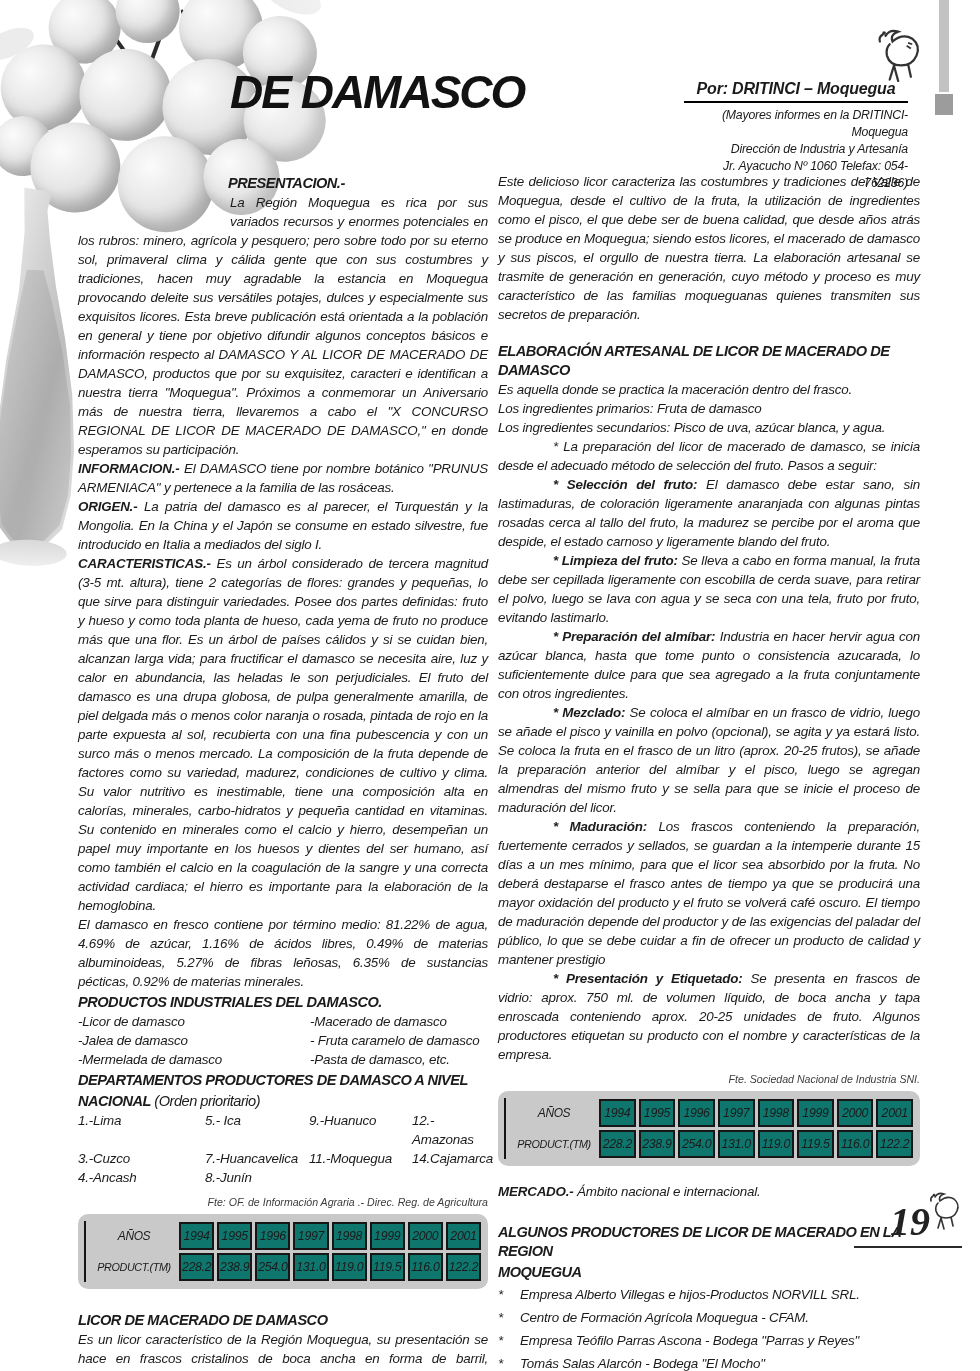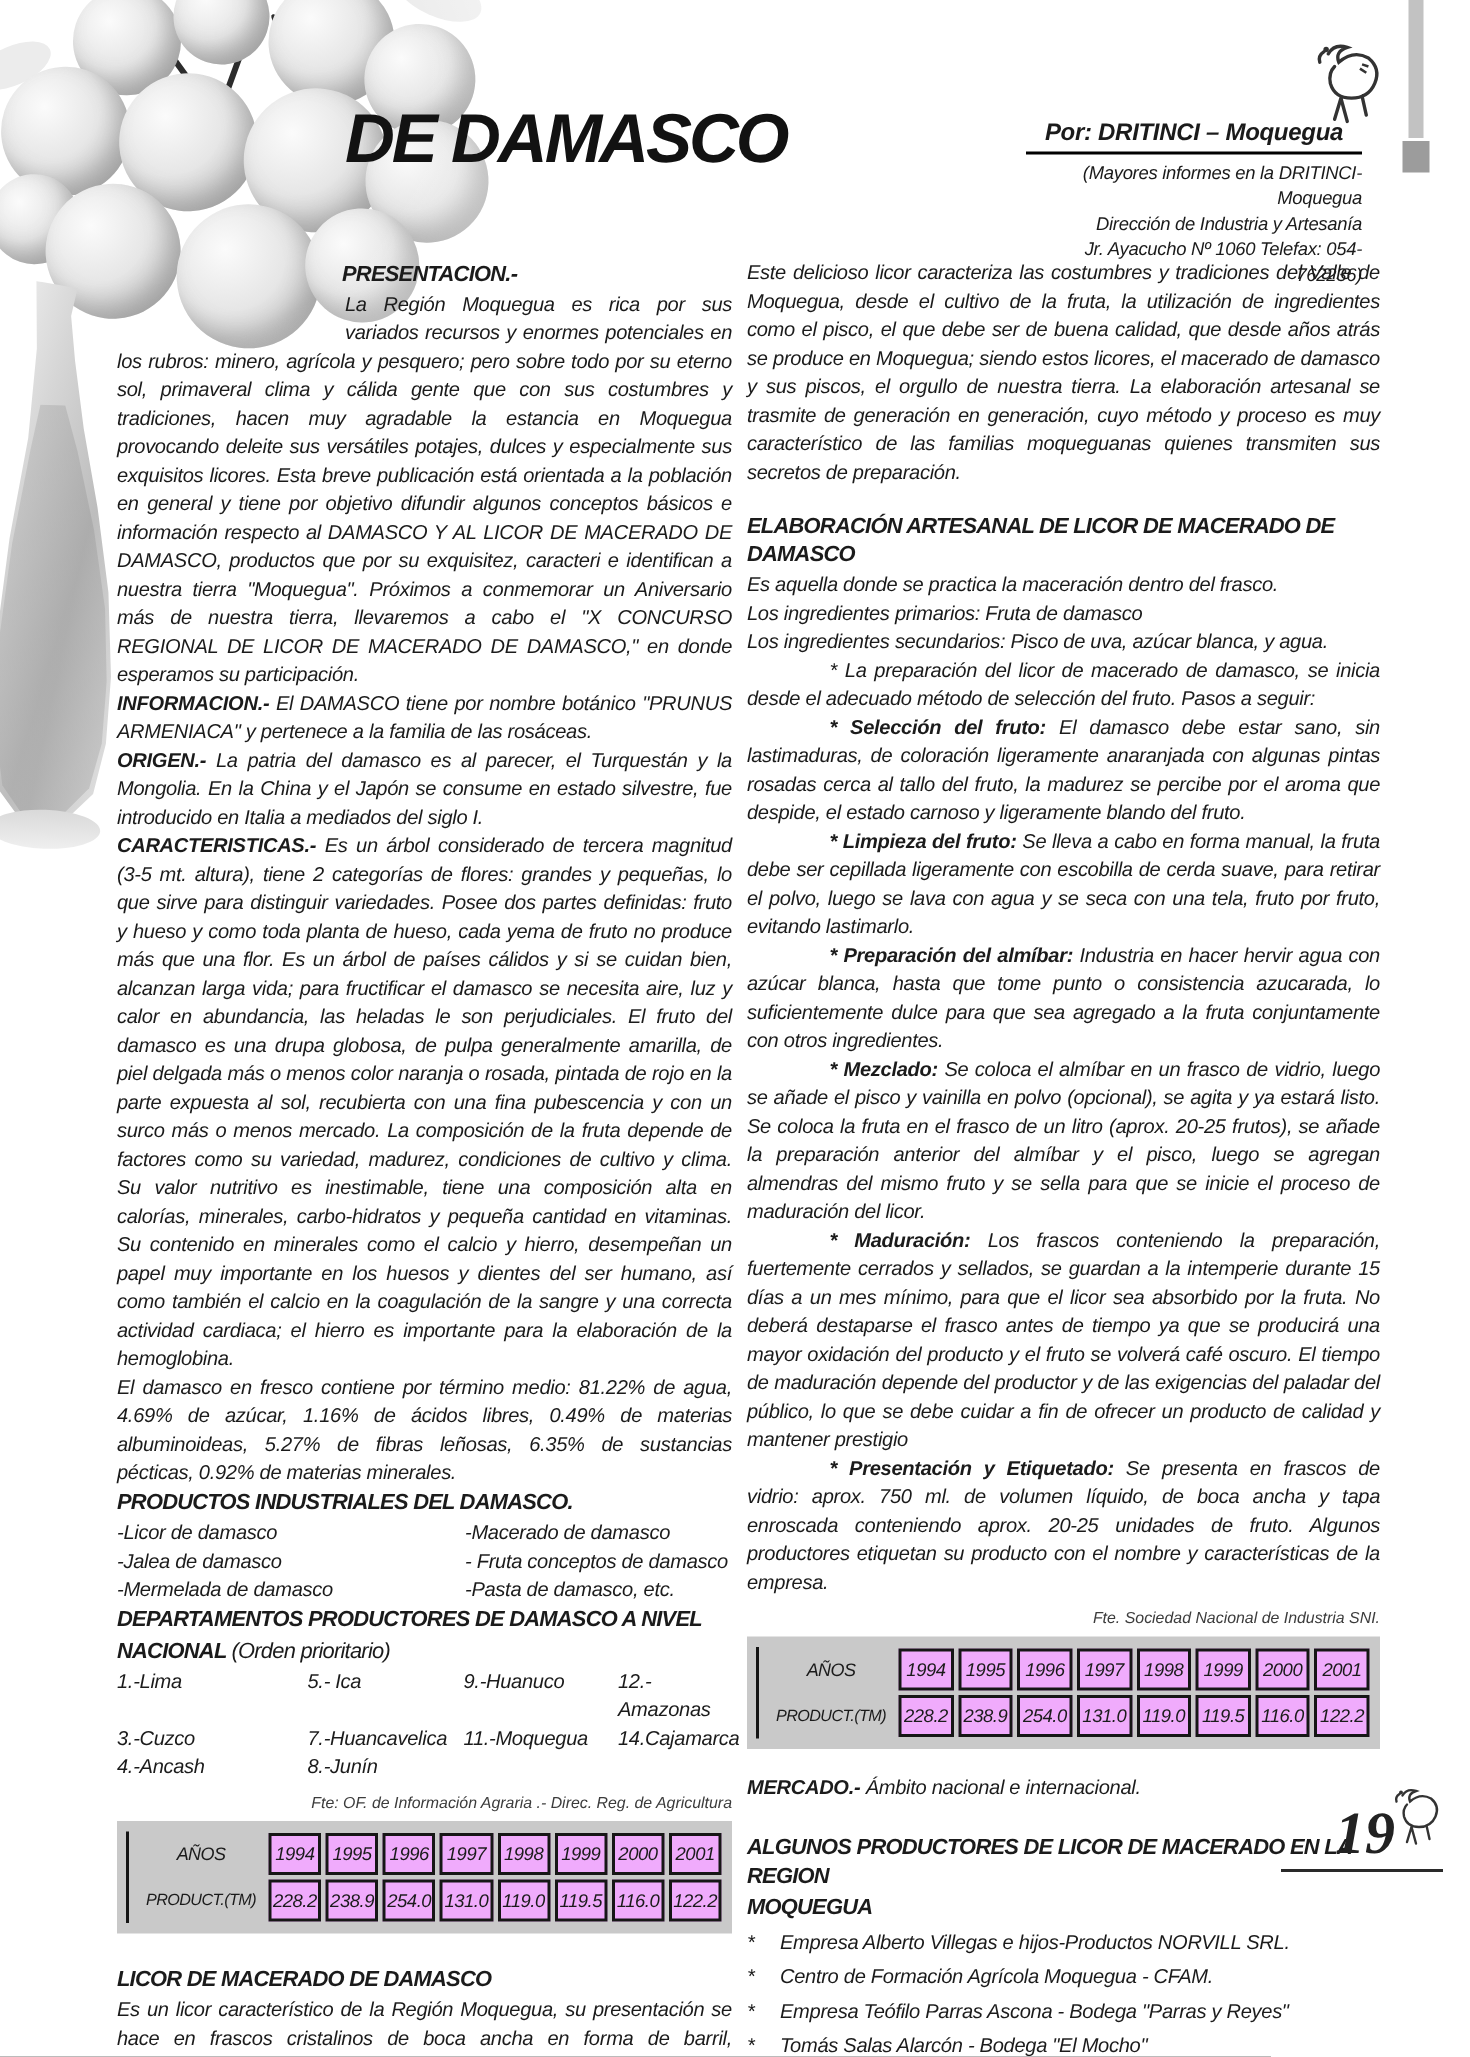--- a/index.html
+++ b/index.html
@@ -51,28 +51,28 @@
   .float-spacer { float:left; width:152px; height:38px; }
   .note { font-weight:400; }
   .two-col-row { display:flex; }
   .two-col-row > span:first-child { width:232px; flex:none; }
   .dept-row { display:flex; }
   .dept-row > span:nth-child(1) { width:127px; flex:none; }
   .dept-row > span:nth-child(2) { width:104px; flex:none; }
   .dept-row > span:nth-child(3) { width:103px; flex:none; }
   .src { font-size:10.6px; letter-spacing:0; text-align:right; color:#3c3c3c; margin:6px 0 2px; }
   
-  .prod-table { background:#c9c9c9; padding:8px 7px 8px 4px; position:relative; margin:2px 0 0; }
+  .prod-table { background:#c9c9c9; padding:8px 7px 8px 4px; position:relative; margin:2px 0 0;border-radius:10px; }
   .prod-table::before { content:""; position:absolute; left:6px; top:7px; bottom:7px; width:2px; background:#141414; }
   .pt-row { display:flex; gap:3px; padding-left:10px; }
   .pt-row + .pt-row { margin-top:3px; }
   .pt-label { width:84px; flex:none; display:flex; align-items:center; justify-content:center;
     font-size:12px; letter-spacing:-0.4px; }
   .pt-label.small { font-size:10.8px; }
-  .pt-cell { flex:1; background:#f0abfc; border:2px solid #161616; text-align:center;
+  .pt-cell { flex:1; background:#0f766e; border:2px solid #161616; text-align:center;
     font-size:12.3px; padding:3px 0 2px; letter-spacing:-0.3px; }
   
   .step { text-align:justify; text-indent:55px; }
   .indent1 { text-align:justify; text-indent:55px; }
   .producer-row { display:flex; margin-top:3px; line-height:20px; }
   .ast { width:22px; flex:none; }
   .mercado { margin:16px 0 0; }
   
   .page-num-block { position:absolute; right:14px; top:1196px; width:120px; height:60px; }
   .page-num { position:absolute; right:36px; top:2px; font-family:"Liberation Serif", serif;
@@ -157,21 +157,21 @@
       </p>
       <p class="just">El damasco en fresco contiene por término medio: 81.22% de agua, 4.69% de azúcar, 1.16% de ácidos libres, 0.49% de materias albuminoideas, 5.27% de fibras leñosas, 6.35% de sustancias pécticas, 0.92% de materias minerales.</p>
 
       <p class="h">PRODUCTOS INDUSTRIALES DEL  DAMASCO.</p>
       <div class="two-col-row">
         <span>-Licor de damasco</span>
         <span>-Macerado de damasco</span>
       </div>
       <div class="two-col-row">
         <span>-Jalea de damasco</span>
-        <span>- Fruta conceptos de damasco</span>
+        <span>- Fruta caramelo de damasco</span>
       </div>
       <div class="two-col-row">
         <span>-Mermelada de damasco</span>
         <span>-Pasta de damasco, etc.</span>
       </div>
 
       <p class="h">DEPARTAMENTOS PRODUCTORES DE DAMASCO A NIVEL</p>
       <p class="h">
         <span>NACIONAL</span>
         <span class="note">(Orden prioritario)</span>

